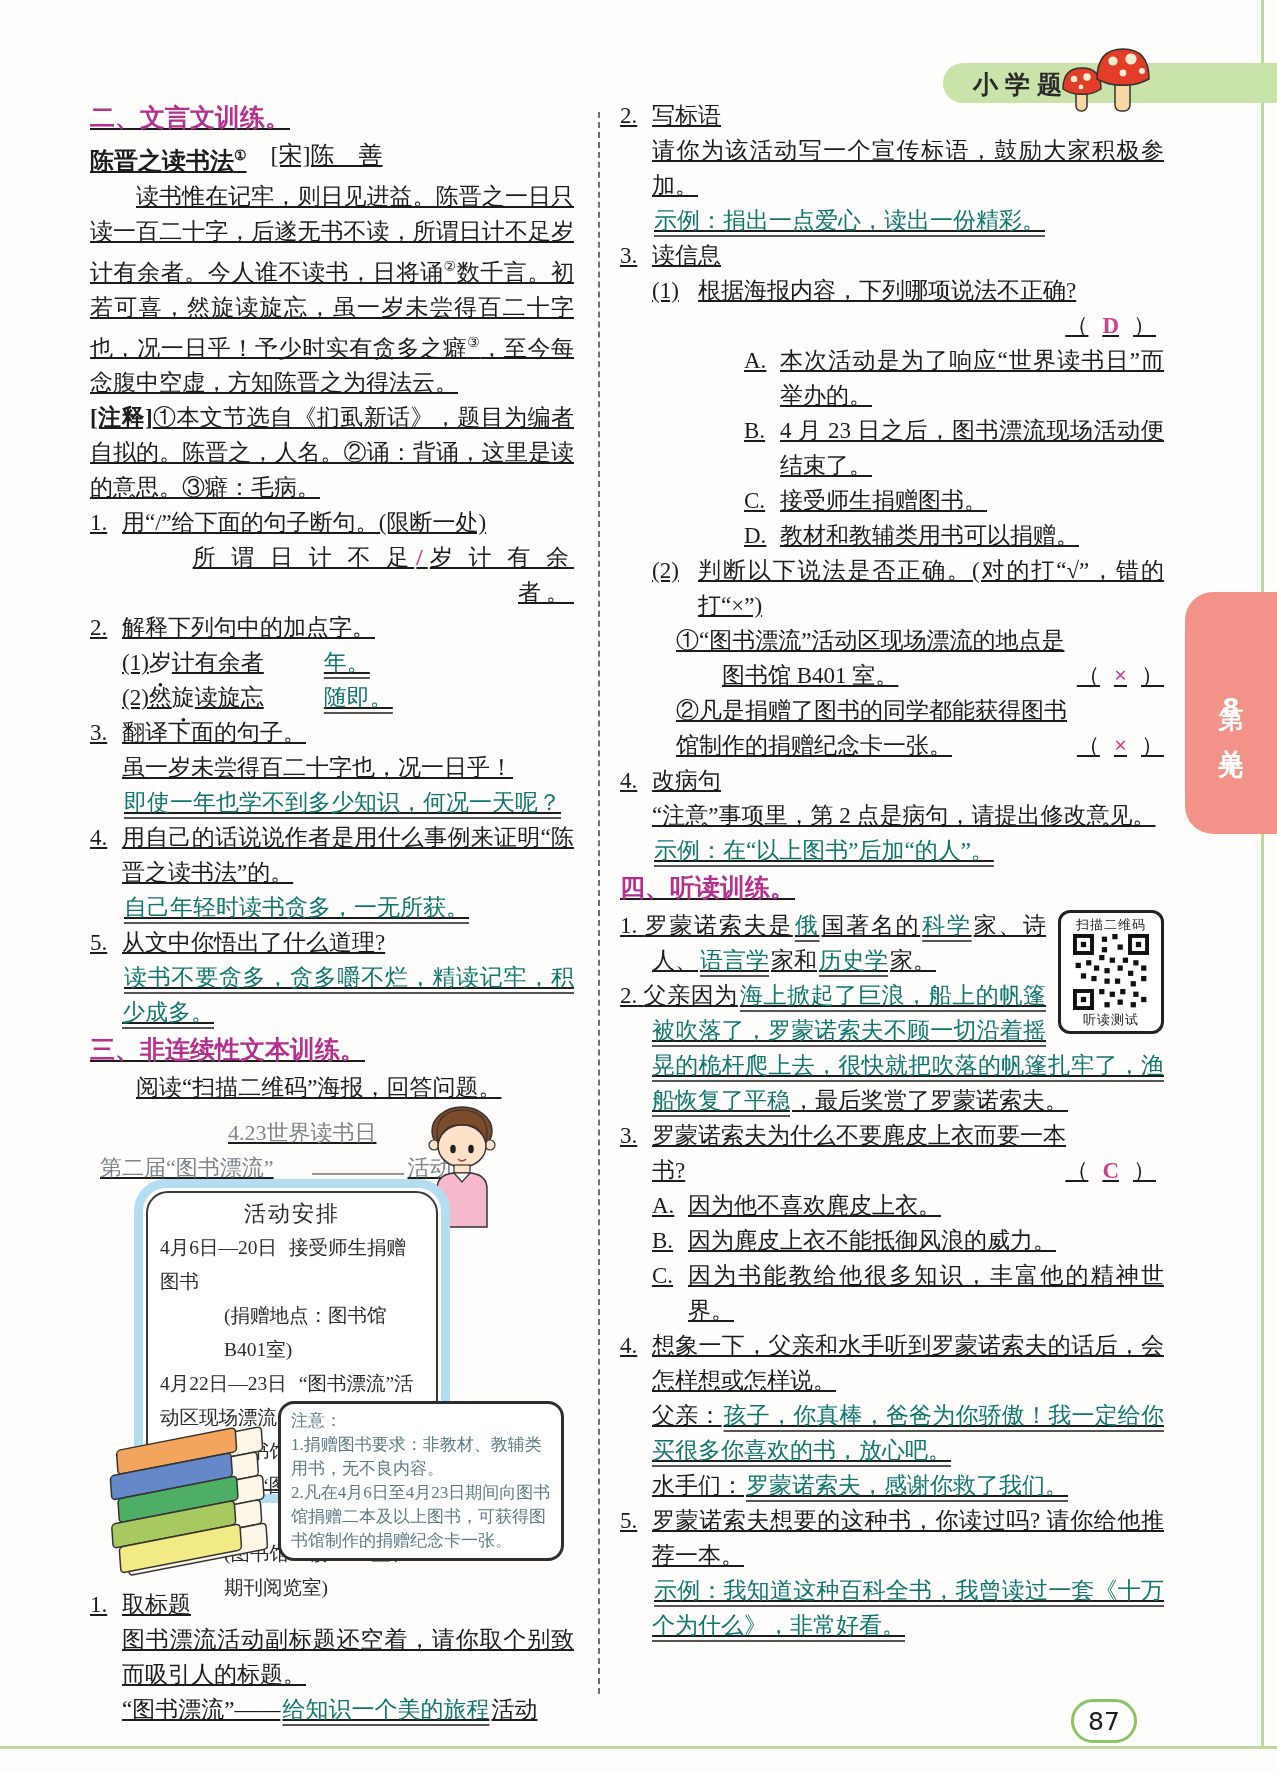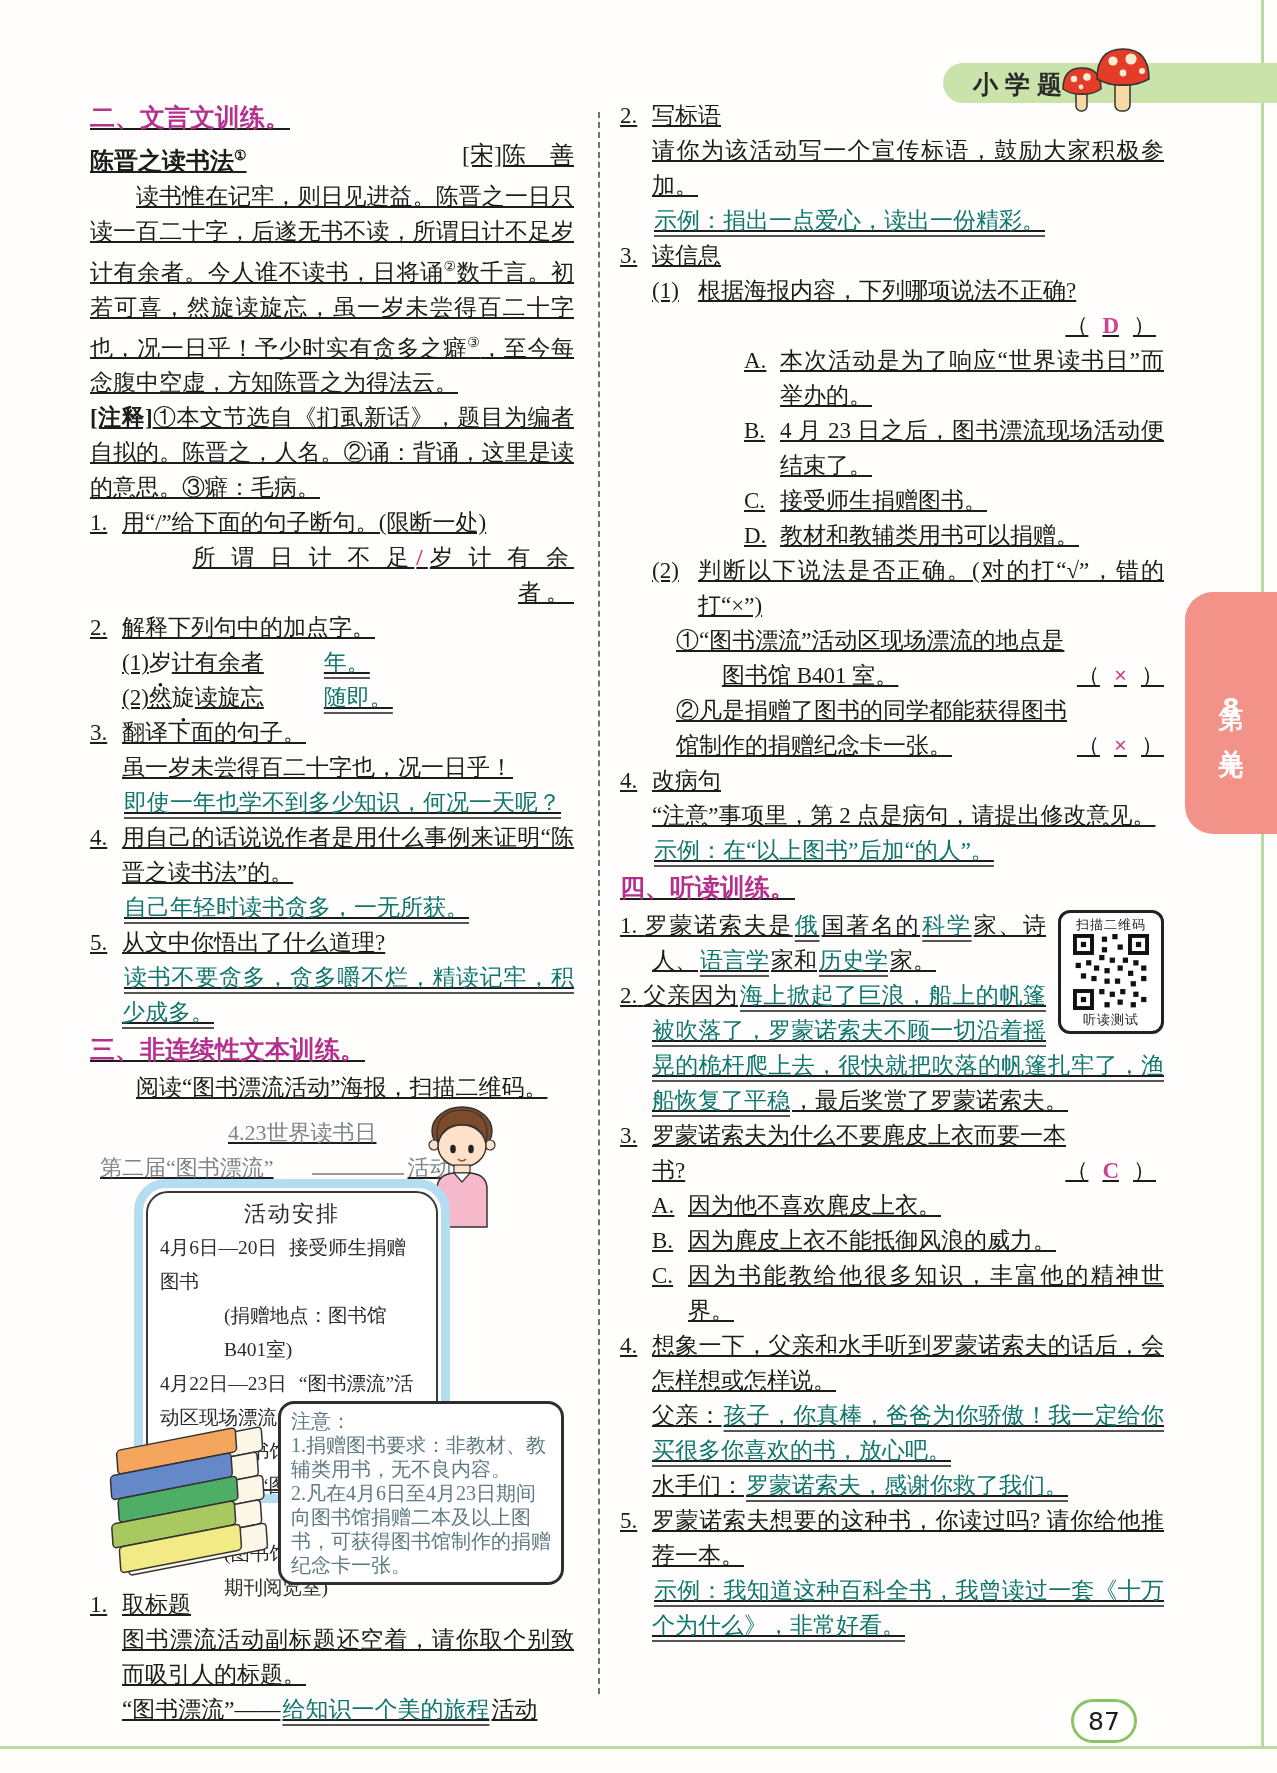--- a/index.html
+++ b/index.html
@@ -18,21 +18,21 @@
   
   .page-pill{position:absolute;left:1071px;top:1699px;width:66px;height:44px;background:#fff;border:3px solid #8cc465;border-radius:22px;display:flex;align-items:center;justify-content:center;font-size:25px;font-family:"DejaVu Sans",sans-serif;z-index:3;box-sizing:border-box;}
   
   .divider{position:absolute;left:598px;top:112px;height:1582px;border-left:2px dashed #4d4d4d;opacity:.8;}
   
   .col{position:absolute;top:98px;font-size:23px;line-height:35px;text-align:justify;text-decoration:underline;}
   .col-left{left:90px;width:484px;}
   .col-right{left:620px;width:544px;}
   .h-sec{font-size:25px;font-weight:700;color:#b5308e;line-height:40px;text-align:left;}
   sup{font-size:14px;}
-  .ptitle{display:flex;justify-content:space-between;gap:24px;font-size:24px;text-align:left;}
+  .ptitle{display:flex;justify-content:flex-start;gap:24px;font-size:24px;text-align:left;}
   .ptitle .t{font-weight:700;}
   .passage{text-indent:2em;}
   .notes .lbl{font-weight:700;}
   .q{display:flex;align-items:flex-start;}
   .qnum{flex:0 0 32px;}
   .qbody{flex:1;min-width:0;}
   .indent2{text-indent:2em;}
   .spaced{letter-spacing:5px;margin-left:24px;text-align:right;}
   .ans{color:#0f766e;text-decoration:underline;text-decoration-color:#555;text-decoration-thickness:1.5px;text-underline-offset:7px;padding:0 2px;}
   .mk{color:#d0418e;font-weight:700;padding:0 14px;}
@@ -54,21 +54,21 @@
   .p1{margin-left:138px;color:#7d848a;font-size:22px;}
   .p2{margin-left:10px;color:#7d848a;font-size:22px;}
   .blank{display:inline-block;width:92px;border-bottom:2px solid #999;height:22px;vertical-align:baseline;margin:0 4px 0 38px;}
   .boy{position:absolute;left:332px;top:-14px;width:80px;height:128px;}
   .pbox{position:absolute;left:44px;top:64px;width:316px;height:324px;border:9px solid #b5ddf2;border-radius:32px;background:#fff;box-sizing:border-box;}
   .pbox-in{position:absolute;inset:3px;border:2px solid #3a3a3a;border-radius:22px;padding:4px 12px;font-size:19.5px;line-height:34px;color:#2b2b2b;text-align:left;}
   .pbox-title{text-align:center;font-size:22px;letter-spacing:2px;}
   .prow .tm{padding-right:12px;margin-top:48px;}
   .pwhere{padding-left:64px;}
   .books{position:absolute;left:16px;top:306px;width:178px;height:156px;}
-  .note{position:absolute;left:188px;top:286px;width:286px;min-height:152px;background:#fff;border:3px solid #2e2e2e;border-radius:16px;padding:5px 10px;font-size:20px;line-height:24px;color:#5e7a83;text-align:left;box-sizing:border-box;}
+  .note{position:absolute;left:188px;top:286px;width:286px;min-height:152px;background:#fff;border:3px solid #2e2e2e;border-radius:16px;padding:5px 10px;font-size:17px;line-height:24px;color:#5e7a83;text-align:left;box-sizing:border-box;}
   
   .hang{padding-left:32px;text-indent:-32px;}
   .listen-wrap::after{content:"";display:block;clear:both;}
   .qr-box{float:right;width:106px;margin:2px 0 8px 12px;border:3px solid #222;border-radius:12px;padding:3px 3px;text-align:center;background:#fff;box-sizing:border-box;text-indent:0;}
   .qr-box .qlbl{font-size:13px;line-height:17px;letter-spacing:1px;color:#222;}
   .qr-box svg{width:76px;height:76px;display:block;margin:1px auto;}
   .father-line,.sailor-line{text-align:justify;}
 </style>
 </head>
 <body>
@@ -158,21 +158,21 @@
 
     <div class="q">
       <span class="qnum">5.</span>
       <div class="qbody">
         <div>从文中你悟出了什么道理?</div>
         <div><span class="ans">读书不要贪多，贪多嚼不烂，精读记牢，积少成多。</span></div>
       </div>
     </div>
 
     <div class="h-sec">三、非连续性文本训练。</div>
-    <div class="indent2">阅读“图书漂流活动”海报，扫描二维码。</div>
+    <div class="indent2">阅读“扫描二维码”海报，回答问题。</div>
 
     <div class="poster">
       <div class="p1">4.23世界读书日</div>
       <div class="p2"><span>第二届“图书漂流”</span><span class="blank"></span><span>活动</span></div>
 
       <svg class="boy" viewBox="0 0 80 128">
         <ellipse cx="40" cy="30" rx="30" ry="24" fill="#7c4b2b" stroke="#333" stroke-width="1.5"></ellipse>
         <circle cx="12" cy="44" r="5" fill="#fde1c9" stroke="#333" stroke-width="1.2"></circle>
         <circle cx="68" cy="44" r="5" fill="#fde1c9" stroke="#333" stroke-width="1.2"></circle>
         <ellipse cx="40" cy="45" rx="24" ry="21" fill="#fde1c9" stroke="#333" stroke-width="1.5"></ellipse>

